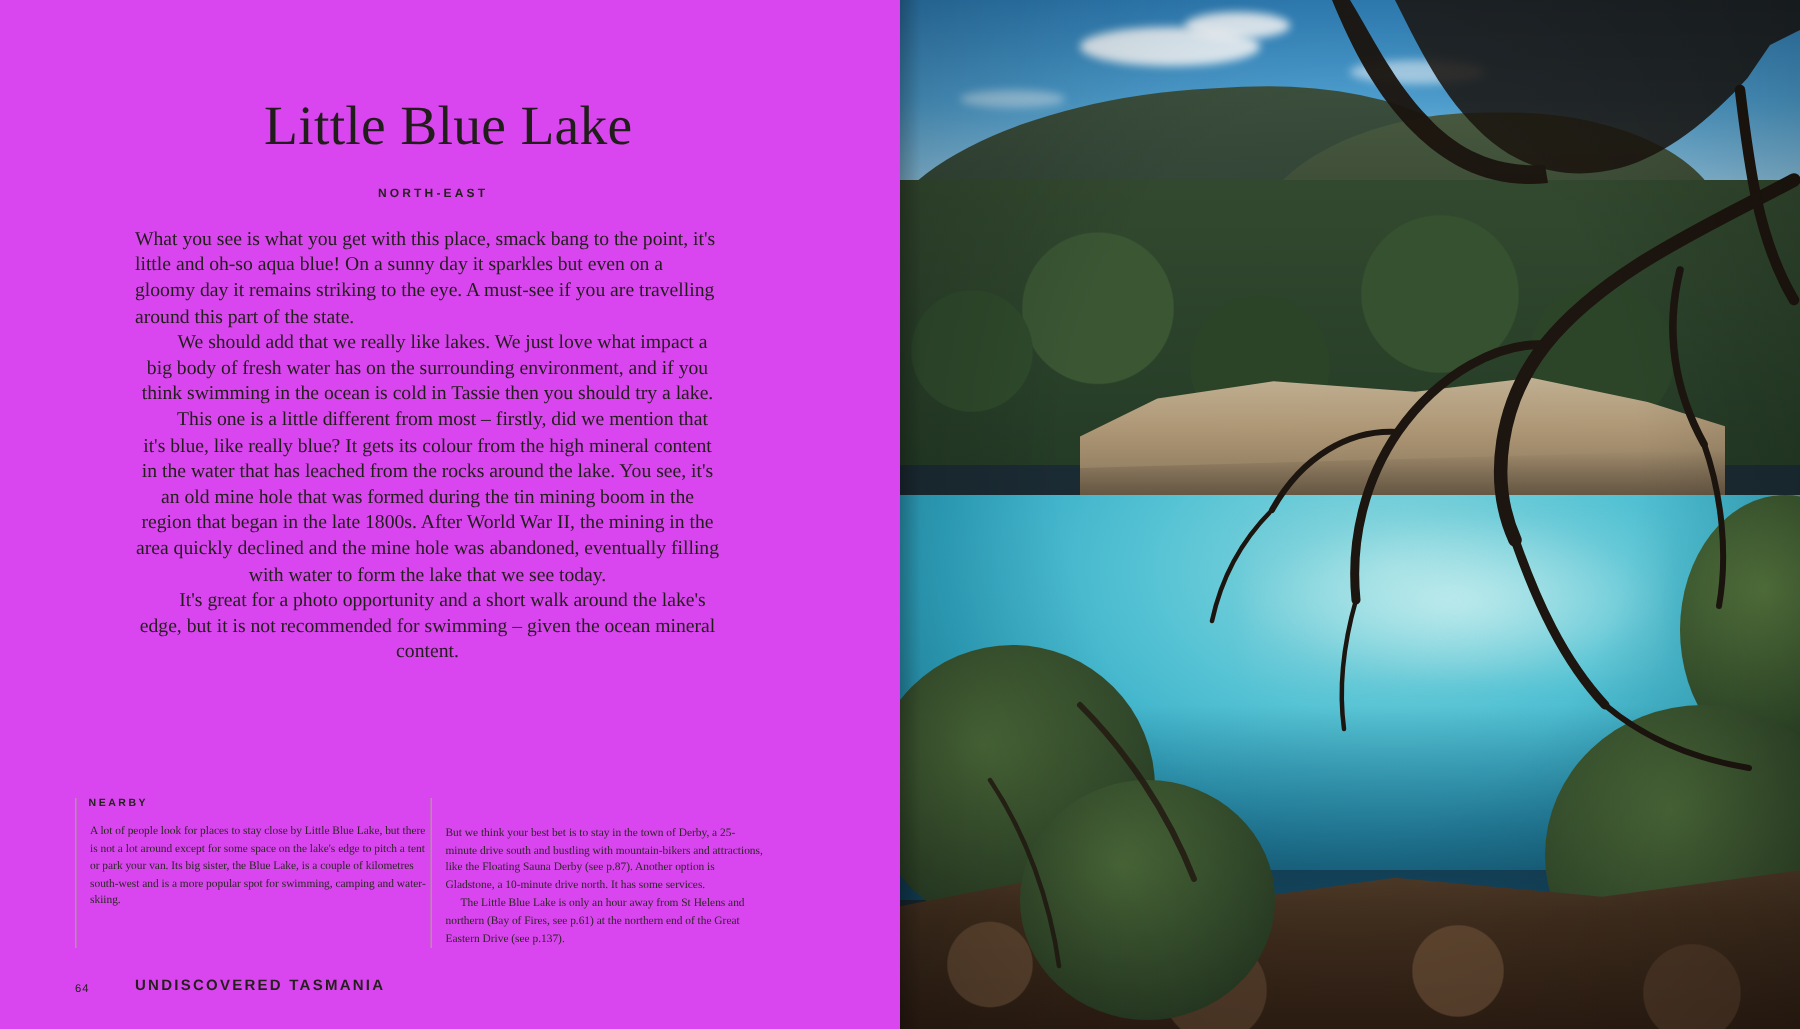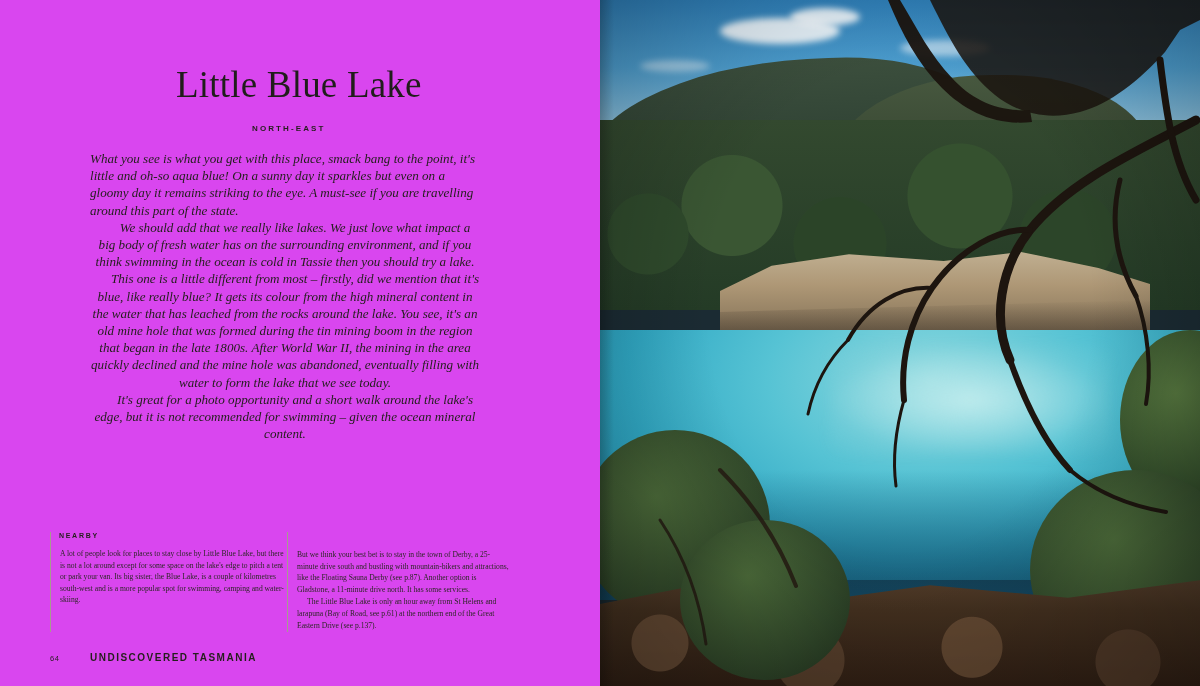--- a/index.html
+++ b/index.html
@@ -50,21 +50,20 @@
   .body-copy {
     position: absolute;
     left: 90px;
     top: 150px;
     width: 390px;
     font-family: "Liberation Serif", serif;
     font-size: 13.1px;
     line-height: 17.2px;
     color: #221e1b;
     text-align: left;
-    font-style: italic;
   }
   .body-copy p {
     margin: 0;
   }
   .body-copy p + p {
     text-indent: 20px;
     text-align: center;
   }
   
   .nearby {
@@ -289,22 +288,22 @@
     <div class="nearby">
       <div class="nearby-col col-a">
         <div class="nearby-label">NEARBY</div>
         <div class="nearby-text">
           <p>A lot of people look for places to stay close by Little Blue Lake, but there is not a lot around except for some space on the lake's edge to pitch a tent or park your van. Its big sister, the Blue Lake, is a couple of kilometres south-west and is a more popular spot for swimming, camping and water-skiing.</p>
         </div>
       </div>
       <div class="nearby-col col-b">
         <div class="spacer-label"></div>
         <div class="nearby-text">
-          <p>But we think your best bet is to stay in the town of Derby, a 25-minute drive south and bustling with mountain-bikers and attractions, like the Floating Sauna Derby (see p.87). Another option is Gladstone, a 11-minute drive north. It has some services.</p>
-          <p>The Little Blue Lake is only an hour away from St Helens and larapuna (Bay of Road, see p.61) at the northern end of the Great Eastern Drive (see p.137).</p>
+          <p>But we think your best bet is to stay in the town of Derby, a 25-minute drive south and bustling with mountain-bikers and attractions, like the Floating Sauna Derby (see p.87). Another option is Gladstone, a 10-minute drive north. It has some services.</p>
+          <p>The Little Blue Lake is only an hour away from St Helens and northern (Bay of Fires, see p.61) at the northern end of the Great Eastern Drive (see p.137).</p>
         </div>
       </div>
     </div>
 
     <div class="footer">
       <span class="folio">64</span>
       <span class="running-head">UNDISCOVERED TASMANIA</span>
     </div>
   </div>
 

